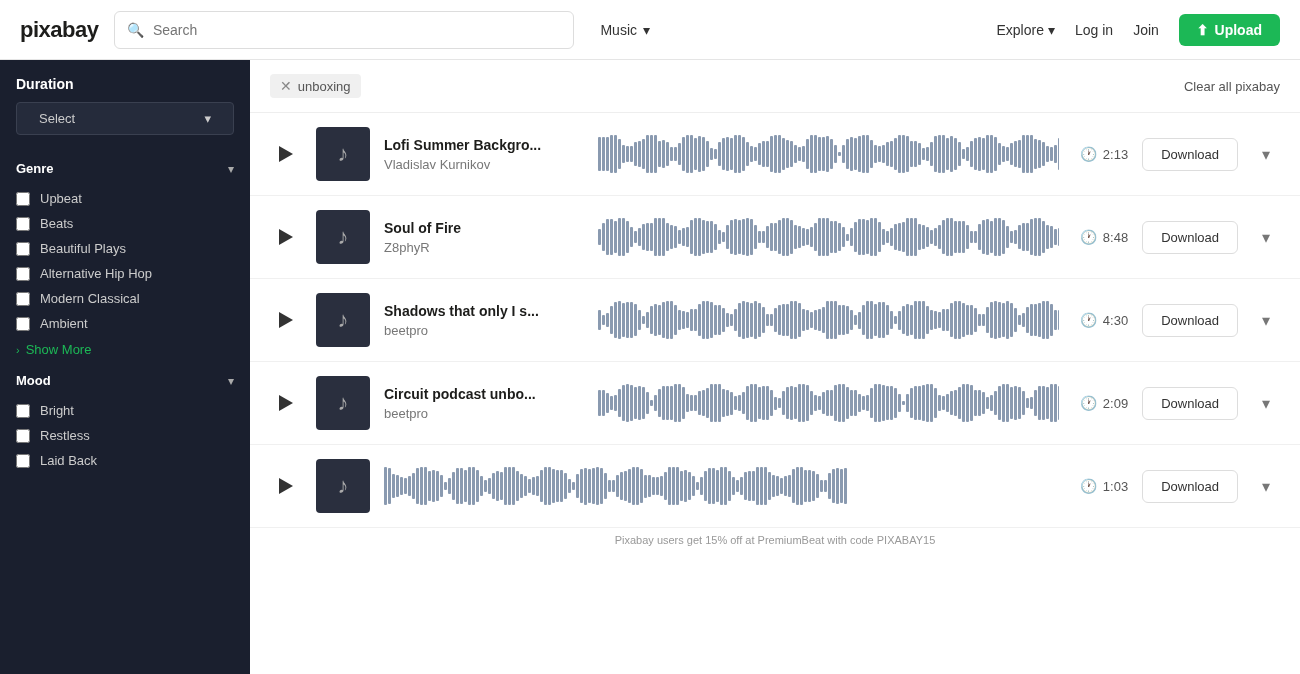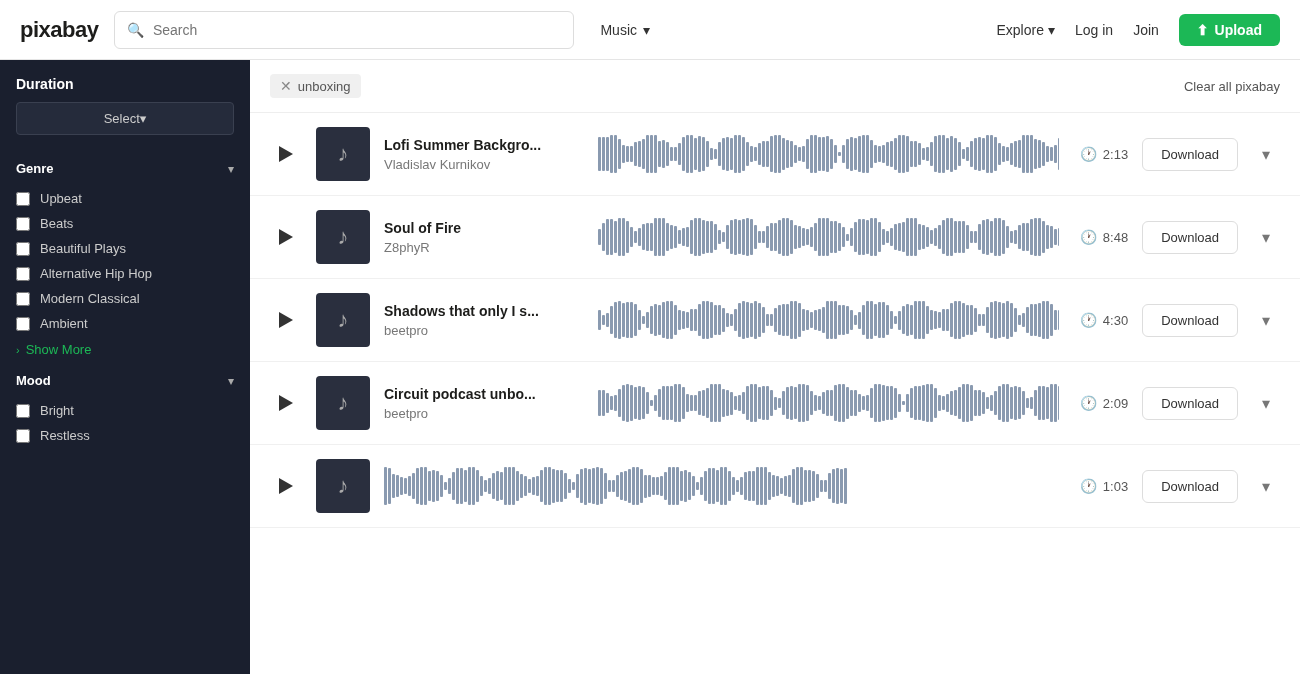--- a/index.html
+++ b/index.html
@@ -36,23 +36,23 @@
     .main { display: flex; flex: 1; overflow: hidden; }
 
     
     .sidebar {
       width: 250px; background: #1a1f2e; color: #fff; overflow-y: auto; flex-shrink: 0;
       padding: 16px 0;
     }
     .sidebar-section { padding: 0 16px; margin-bottom: 16px; }
     .sidebar-title { font-size: 14px; font-weight: 600; color: #fff; margin-bottom: 10px; }
     .duration-select {
-      display: flex; align-items: center; justify-content: center;
+      display: flex; align-items: center; justify-content: space-between;
       background: #252b3b; border: 1px solid #3a4050; border-radius: 4px;
-      padding: 8px 2px; font-size: 13px; color: #ccc; cursor: pointer; width: 100%;
+      padding: 8px 22px; font-size: 13px; color: #ccc; cursor: pointer; width: 100%;
     }
     .section-header {
       display: flex; align-items: center; justify-content: space-between;
       padding: 10px 16px; cursor: pointer;
     }
     .section-header-title { font-size: 13px; font-weight: 600; color: #fff; }
     .chevron { font-size: 12px; color: #aaa; }
     .checkbox-item {
       display: flex; align-items: center; gap: 10px; padding: 5px 16px;
       font-size: 13px; color: #ccc; cursor: pointer;
@@ -229,20 +229,24 @@
 
     <div id="mood-list">
         <div class="checkbox-item">
           <input type="checkbox" style="">
           <span>Bright</span>
         </div>
         <div class="checkbox-item">
           <input type="checkbox" style="">
           <span>Restless</span>
         </div>
+        <div class="checkbox-item">
+          <input type="checkbox" style="">
+          <span>Laid Back</span>
+        </div>
       </div>
   </aside>
 
   <div class="content">
 
     <div class="filter-bar">
       <div class="filter-tag">
         <span class="filter-tag-close">✕</span>
         <span>unboxing</span>
       </div>
@@ -932,14 +936,15 @@
       <div class="track-duration">
         <span class="clock-icon">🕐</span>
         <span>1:03</span>
       </div>
       <button class="download-btn">Download</button>
       <div class="expand-btn">▾</div>
     </div>
       </div>
 
 
+    <div class="promo-text">Pixabay users get 15% off at PremiumBeat with code PIXABAY15</div>
   </div>
 </div>
 
 </body></html>

